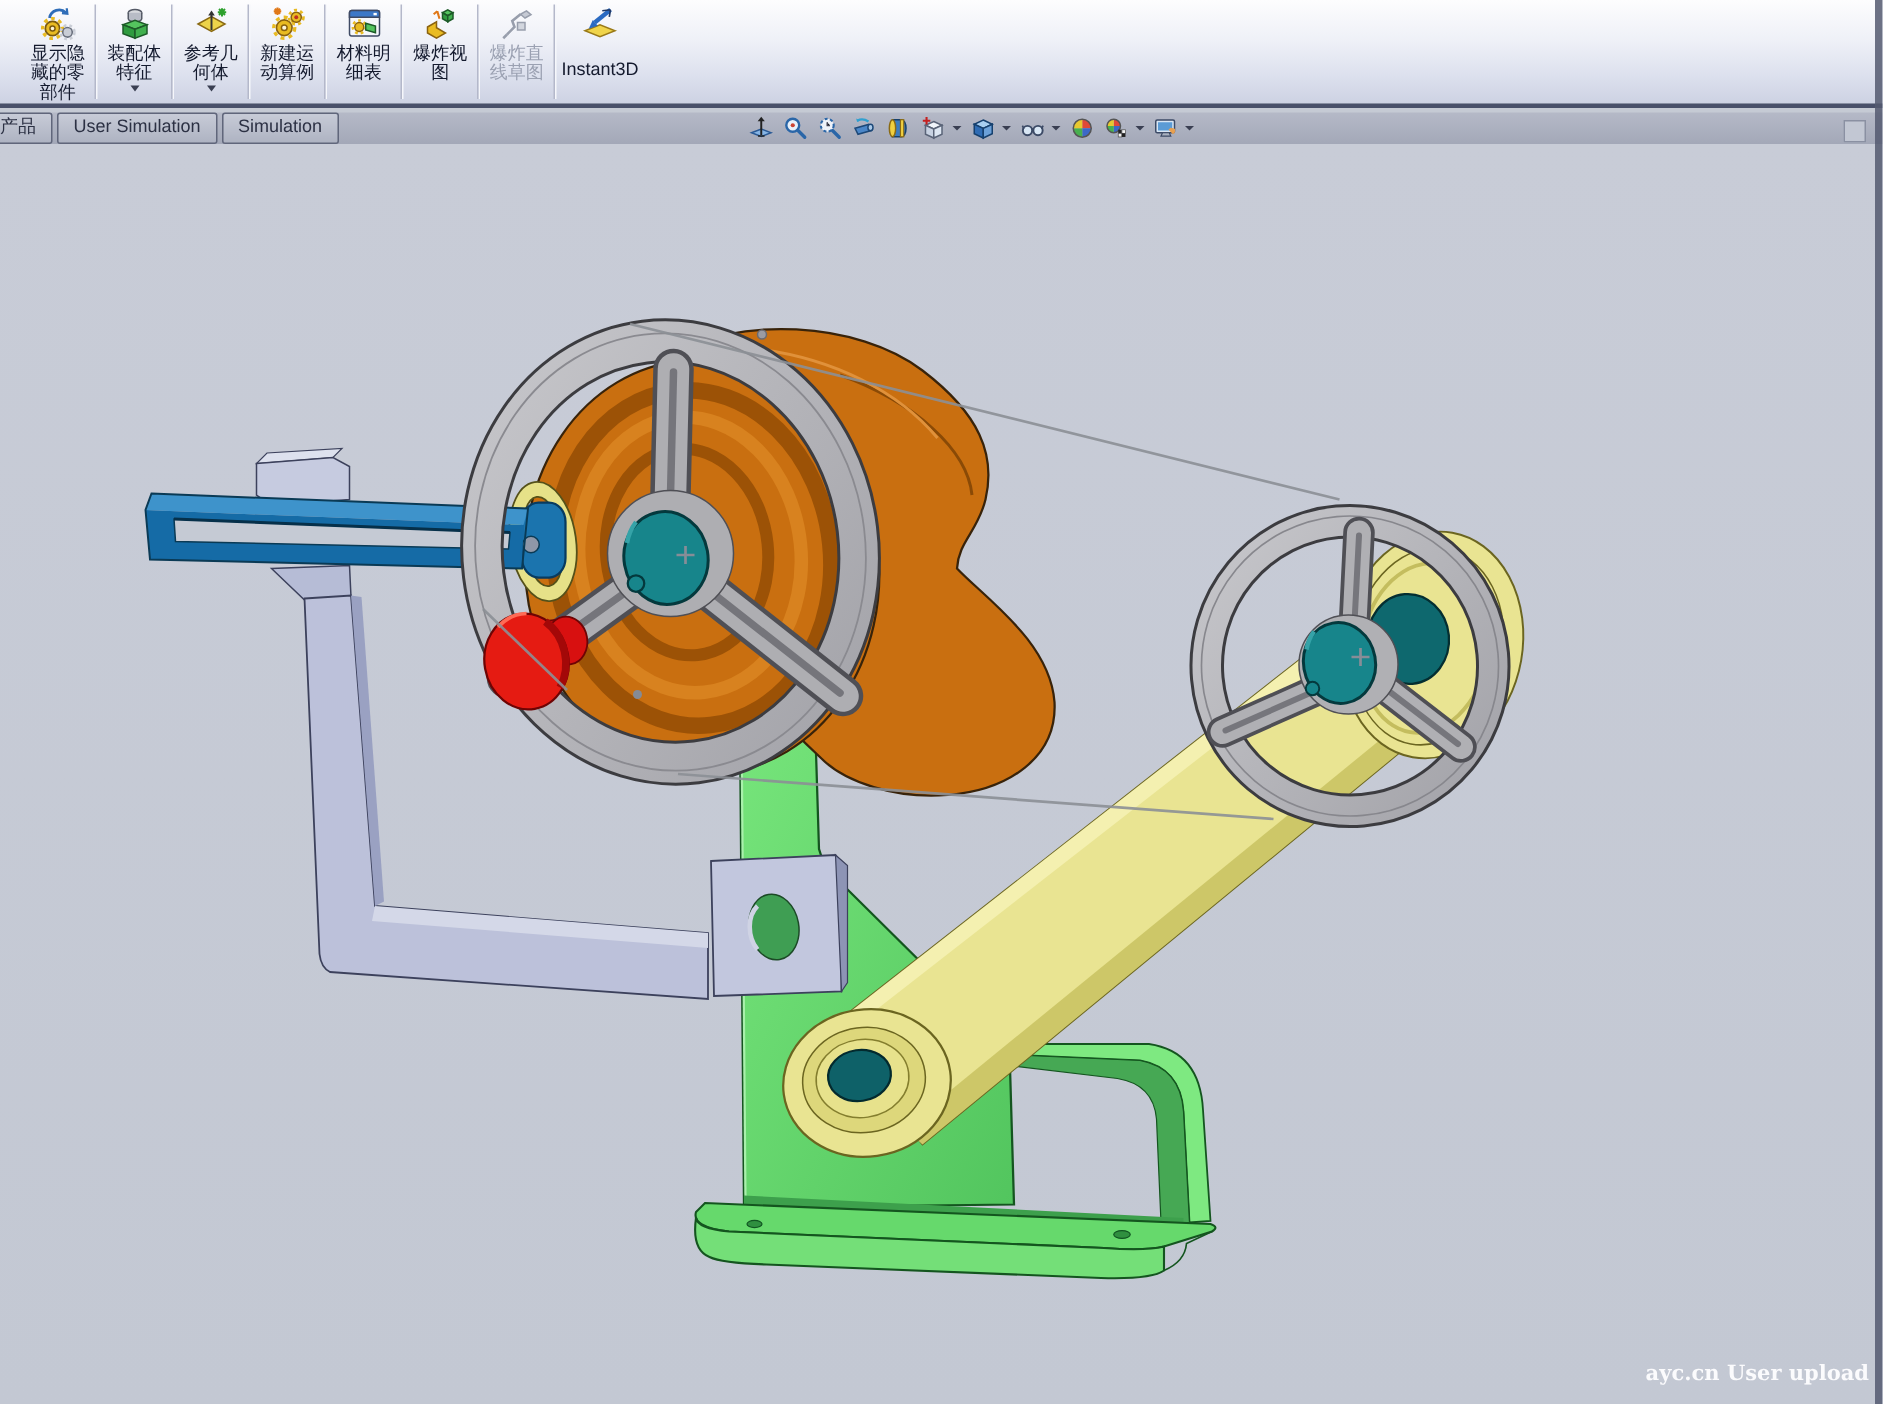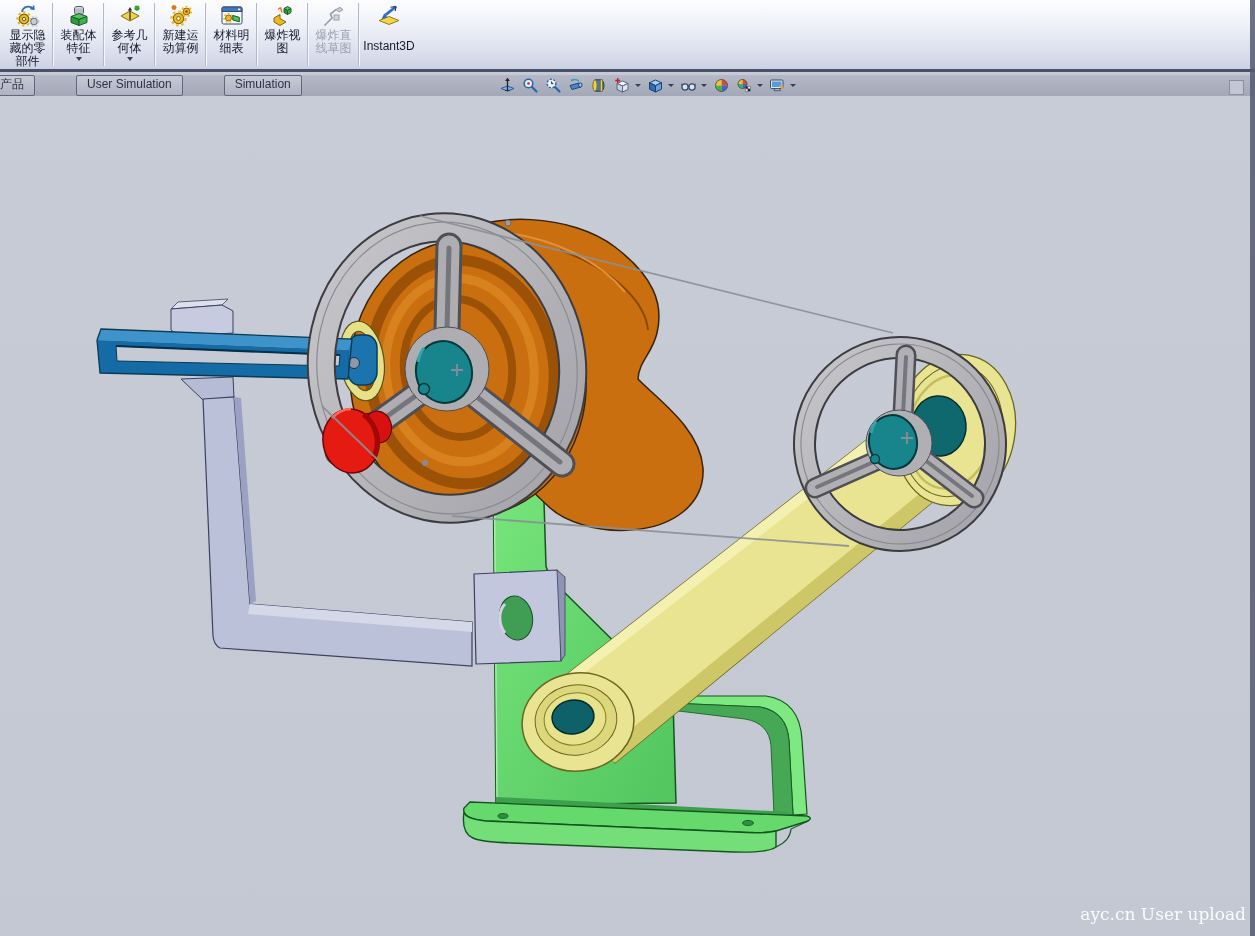--- a/index.html
+++ b/index.html
@@ -6,59 +6,59 @@
   body{
     width:1255px;height:936px;position:relative;overflow:hidden;
     background:#c5cad4;font-family:"Liberation Sans",sans-serif;
     -webkit-font-smoothing:antialiased;
   }
   
   .ribbon{
     position:absolute;top:0;left:0;width:1255px;height:72px;
     background:linear-gradient(#fdfdfe,#eef0f7 40%,#dde1ee 72%,#cdd2e3);
     border-bottom:3px solid #49506a;
-    display:flex;align-items:stretch;padding-left:4px;box-sizing:border-box;
+    display:flex;align-items:stretch;padding-left:15px;box-sizing:border-box;
   }
   .tb-btn{
     width:47px;display:flex;flex-direction:column;align-items:center;
     padding-top:2px;box-sizing:border-box;cursor:default;position:relative;
   }
   .tb-btn .ic{height:27px;display:flex;align-items:center;justify-content:center;}
   .tb-btn .lbl{font-size:12px;line-height:13px;color:#141a2e;text-align:center;white-space:nowrap;}
   .tb-btn.disabled .lbl{color:#9ba1b2;}
   .tb-btn.wide{width:56px;gap:11px;}
   .tb-caret{margin-top:2px;width:0;height:0;border-left:3.5px solid transparent;
     border-right:3.5px solid transparent;border-top:4px solid #3a3f52;}
   .tb-sep{width:0;border-left:1px solid #b4b8ca;border-right:1px solid #f6f7fb;margin:3px 1px;}
   
   .strip{
     position:absolute;top:75px;left:0;width:1255px;height:21px;
     background:linear-gradient(#b5b9c7,#a3a8b8);
-    display:flex;gap:38px;
+    display:flex;
   }
   .tab{
     height:19px;line-height:17px;padding:0 10px;margin-right:3px;
     background:linear-gradient(#c7cbd7,#aeb3c2);
     border:1px solid #60667b;border-radius:2px;
     font-size:12px;color:#2c3144;white-space:nowrap;cursor:default;
   }
   .tab.clipped{margin-left:-11px;}
   .viewbar{position:absolute;left:499px;top:75px;height:21px;display:flex;align-items:center;gap:6px;}
   .vb-ic{display:flex;align-items:center;}
   .vb-caret{width:0;height:0;border-left:3px solid transparent;border-right:3px solid transparent;
     border-top:3.5px solid #3a3f52;margin-left:-2px;}
   .fm-toggle{position:absolute;top:80px;right:11px;width:13px;height:13px;
     border:1px solid #8a90a2;background:#c2c7d3;}
   
   .viewport{position:absolute;top:96px;left:0;width:1255px;height:840px;
     background:linear-gradient(180deg,#c8ccd7,#c3c8d3);}
   .scene{position:absolute;top:0;left:0;}
   .watermark{
     position:absolute;right:9px;bottom:12px;
-    font-family:"DejaVu Serif",serif;font-weight:normal;font-size:17px;color:#fbfbfd;
+    font-family:"DejaVu Serif",serif;font-weight:bold;font-size:14px;color:#fbfbfd;
   }
   .rightedge{position:absolute;top:0;right:0;bottom:0;width:5px;background:#535970;opacity:.85;}
 </style>
 </head>
 <body>
 
 <div class="ribbon">
 
   <div class="tb-btn">
     <span class="ic">

